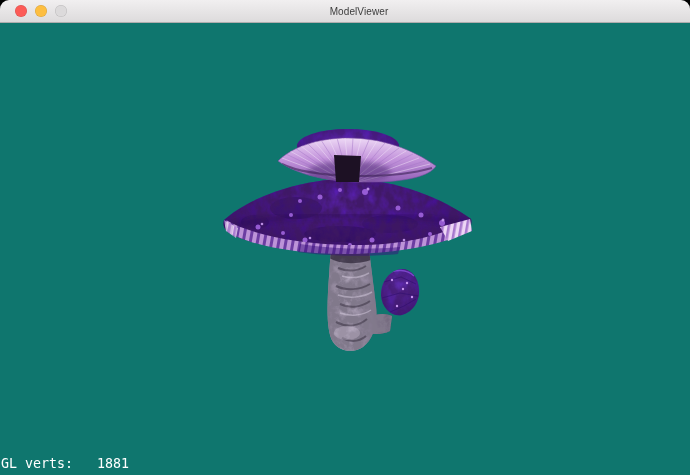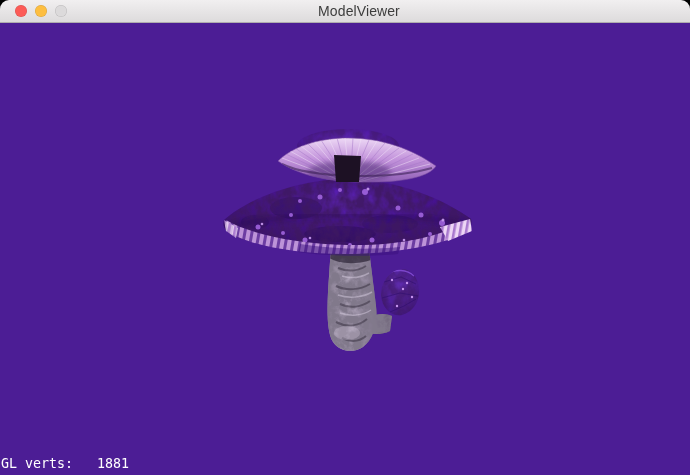--- a/index.html
+++ b/index.html
@@ -7,22 +7,22 @@
   .window{position:relative;width:690px;height:475px;background:#000;border-radius:9px 9px 0 0;overflow:hidden;}
   .titlebar{position:absolute;top:0;left:0;right:0;height:22px;z-index:5;
     background:linear-gradient(#F1EFF0,#DDDBDC);border-bottom:1px solid #AFADAE;
     display:flex;align-items:center;justify-content:center;}
   .lights{position:absolute;left:15px;top:5px;display:flex;gap:8px;}
   .light{width:12px;height:12px;border-radius:50%;box-sizing:border-box;
     box-shadow:inset 0 0 0 0.5px rgba(0,0,0,0.15);}
   .light.red{background:#FC5B57;}
   .light.yellow{background:#FDBE41;}
   .light.gray{background:#DCDADB;}
-  .title{font-size:14px;color:#3D3D3D;margin-left:28px;letter-spacing:0.1px;}
-  .viewport{position:absolute;top:23px;left:0;right:0;bottom:0;background:#4c1d95;overflow:hidden;}
+  .title{font-size:10px;color:#3D3D3D;margin-left:28px;letter-spacing:0.1px;}
+  .viewport{position:absolute;top:23px;left:0;right:0;bottom:0;background:#0f766e;overflow:hidden;}
   svg.model{position:absolute;top:0;left:0;pointer-events:none;}
   .stats{position:absolute;left:1px;top:403px;color:#FFFFFF;
     font-family:"DejaVu Sans Mono",monospace;font-size:13.3px;line-height:15px;white-space:pre;}
   .stat-line{height:15px;}
 </style>
 </head>
 <body>
 
 <div class="window">
   <div class="titlebar">

